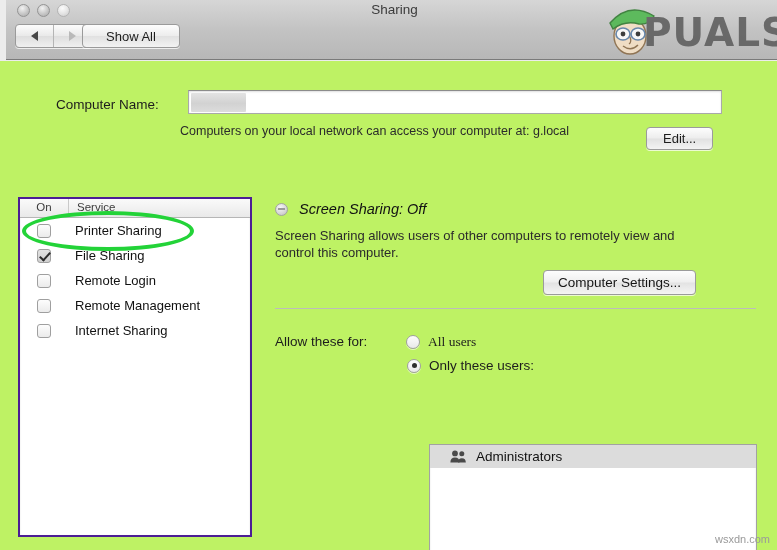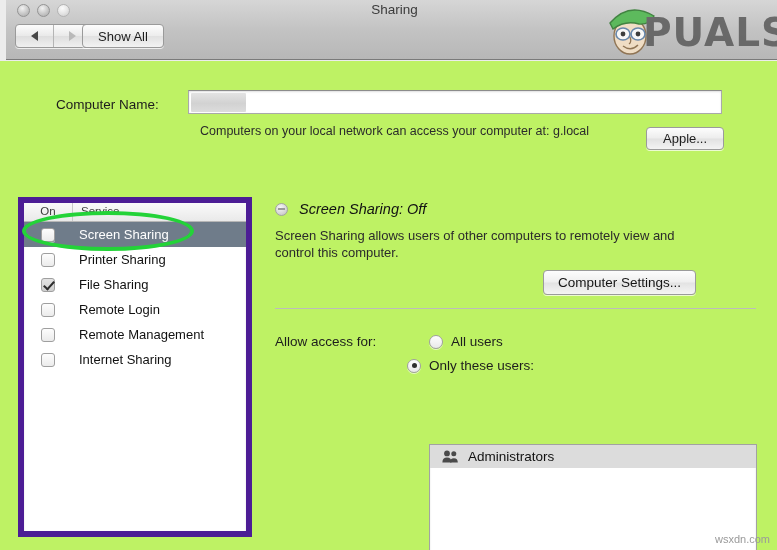--- a/index.html
+++ b/index.html
@@ -37,21 +37,21 @@
     box-shadow:0 1px 0 rgba(255,255,255,.75);
     display:flex;box-sizing:border-box;
   }
   .navbtn{flex:1;display:flex;align-items:center;justify-content:center;}
   .navbtn+.navbtn{border-left:1px solid #b5b5b5;}
   .tri{width:0;height:0;border-top:5px solid transparent;border-bottom:5px solid transparent;}
   .tri.left{border-right:7px solid #474747;}
   .tri.right{border-left:7px solid #b9b9b9;}
 
   .showall{
-    position:absolute;left:76px;top:24px;height:24px;padding:0 15px;
+    position:absolute;left:76px;top:24px;height:24px;padding:0 23px;
     border:1px solid #9a9a9a;border-radius:4px;
     background:linear-gradient(to bottom,#fdfdfd 0%,#ededed 48%,#e1e1e1 52%,#f3f3f3 100%);
     box-shadow:0 1px 0 rgba(255,255,255,.75);
     font-size:13px;color:#1d1d1d;line-height:23px;
     box-sizing:border-box;cursor:default;
   }
 
   
   .logo{position:absolute;right:0px;top:2px;width:192px;height:56px;overflow:hidden;
         opacity:.88;pointer-events:none;}
@@ -70,33 +70,33 @@
   .content{position:absolute;left:0;top:61px;width:777px;height:489px;background:#bef264;}
 
   .cn-label{position:absolute;left:56px;top:36px;font-size:13.5px;color:#1d1d1d;}
   .cn-field{
     position:absolute;left:188px;top:29px;width:534px;height:24px;
     background:#fff;border:1px solid #a9a9a9;border-top-color:#8c8c8c;
     box-shadow:inset 0 1px 2px rgba(0,0,0,.13);box-sizing:border-box;
   }
   .redact{position:absolute;left:2px;top:2px;width:55px;height:19px;
     background:linear-gradient(to bottom,#e3e3e3,#d2d2d2 55%,#dcdcdc);border-radius:1px;}
-  .cn-note{position:absolute;left:200px;top:62px;width:450px;font-size:12.5px;color:#2b2b2b;line-height:17px;}
+  .cn-note{position:absolute;left:180px;top:62px;width:450px;font-size:12.5px;color:#2b2b2b;line-height:17px;}
   .edit-btn{
     position:absolute;left:646px;top:66px;height:23px;padding:0 16px;
     border:1px solid #9b9b9b;border-radius:4px;
     background:linear-gradient(to bottom,#fdfdfd 0%,#ededed 48%,#e1e1e1 52%,#f3f3f3 100%);
     box-shadow:0 1px 0 rgba(255,255,255,.7);
     font-size:13px;color:#1d1d1d;line-height:22px;box-sizing:border-box;cursor:default;
   }
 
   
   .svc-box{
     position:absolute;left:18px;top:136px;width:234px;height:340px;
-    background:#fff;border:6px solid #4c1d95;
+    background:#fff;border:2px solid #4c1d95;
     box-shadow:inset 0 1px 2px rgba(0,0,0,.12);box-sizing:border-box;overflow:hidden;
   }
   .svc-head{
     height:18px;display:flex;
     background:linear-gradient(to bottom,#fafafa,#e9e9e9);
     border-bottom:1px solid #b6b6b6;font-size:11.5px;color:#3c3c3c;
   }
   .svc-head .c-on{width:48px;text-align:center;line-height:17px;border-right:1px solid #c9c9c9;}
   .svc-head .c-svc{flex:1;padding-left:8px;line-height:17px;}
   .svc-row{height:25px;display:flex;align-items:center;font-size:13px;color:#111;}
@@ -136,36 +136,36 @@
     position:absolute;left:543px;top:209px;height:25px;padding:0 14px;
     border:1px solid #9b9b9b;border-radius:4px;
     background:linear-gradient(to bottom,#fdfdfd 0%,#efefef 48%,#e3e3e3 52%,#f4f4f4 100%);
     box-shadow:0 1px 0 rgba(255,255,255,.7);
     font-size:13.5px;color:#151515;line-height:24px;box-sizing:border-box;cursor:default;
   }
   .hr{position:absolute;left:275px;top:247px;width:481px;height:1px;background:#bcbcbc;}
 
   .allow-lbl{position:absolute;left:275px;top:273px;font-size:13.5px;color:#1d1d1d;}
   .radio-line{position:absolute;display:flex;align-items:center;}
-  .radio-line.r1{left:429px;top:273px;}
+  .radio-line.r1{left:406px;top:273px;font-family:Liberation Serif, serif;}
   .radio-line.r2{left:407px;top:297px;}
   .rd{
     width:14px;height:14px;border-radius:50%;border:1px solid #a0a0a0;
     background:linear-gradient(to bottom,#fdfdfd,#e9e9e9);
     box-shadow:0 1px 0 rgba(255,255,255,.6);box-sizing:border-box;position:relative;
   }
   .rd.on:after{content:"";position:absolute;left:3.5px;top:3.5px;width:5px;height:5px;border-radius:50%;background:#2e2e2e;}
   .rd-lbl{margin-left:8px;font-size:13.5px;color:#1d1d1d;}
 
   .users-box{
     position:absolute;left:429px;top:383px;width:328px;height:126px;
     background:#fff;border:1px solid #a2a2a2;
     box-shadow:inset 0 1px 2px rgba(0,0,0,.12);box-sizing:border-box;overflow:hidden;
   }
-  .user-row{height:23px;display:flex;align-items:center;background:#dcdcdc;padding-left:12px;}
+  .user-row{height:23px;display:flex;align-items:center;background:#dcdcdc;padding-left:20px;}
   .user-name{margin-left:9px;font-size:13.5px;color:#111;}
 </style>
 </head>
 <body>
 
 <div id="app">
 
   <div class="toolbar">
     <div class="traffic">
       <div class="tl"></div>
@@ -201,34 +201,28 @@
     </div>
   </div>
 
   <div class="content">
 
     <div class="cn-label">Computer Name:</div>
     <div class="cn-field">
       <div class="redact"></div>
     </div>
     <div class="cn-note">Computers on your local network can access your computer at: g.local</div>
-    <div class="edit-btn">Apple...</div>
+    <div class="edit-btn">Edit...</div>
 
     <div class="svc-box">
       <div class="svc-head">
         <div class="c-on">On</div>
         <div class="c-svc">Service</div>
       </div>
       <div id="svc-rows">
-          <div class="svc-row sel">
-            <div class="svc-cb">
-              <div class="cb"></div>
-            </div>
-            <div class="svc-name">Screen Sharing</div>
-          </div>
           <div class="svc-row">
             <div class="svc-cb">
               <div class="cb"></div>
             </div>
             <div class="svc-name">Printer Sharing</div>
           </div>
           <div class="svc-row">
             <div class="svc-cb">
               <div class="cb on"></div>
             </div>
@@ -257,21 +251,21 @@
     <div class="oval"></div>
 
     <div class="status-row">
       <div class="dot"></div>
       <div class="status-txt">Screen Sharing: Off</div>
     </div>
     <div class="desc">Screen Sharing allows users of other computers to remotely view and control this computer.</div>
     <div class="cs-btn">Computer Settings...</div>
     <div class="hr"></div>
 
-    <div class="allow-lbl">Allow access for:</div>
+    <div class="allow-lbl">Allow these for:</div>
 
     <div class="radio-line r1">
       <div class="rd"></div>
       <div class="rd-lbl">All users</div>
     </div>
     <div class="radio-line r2">
       <div class="rd on"></div>
       <div class="rd-lbl">Only these users:</div>
     </div>
 

